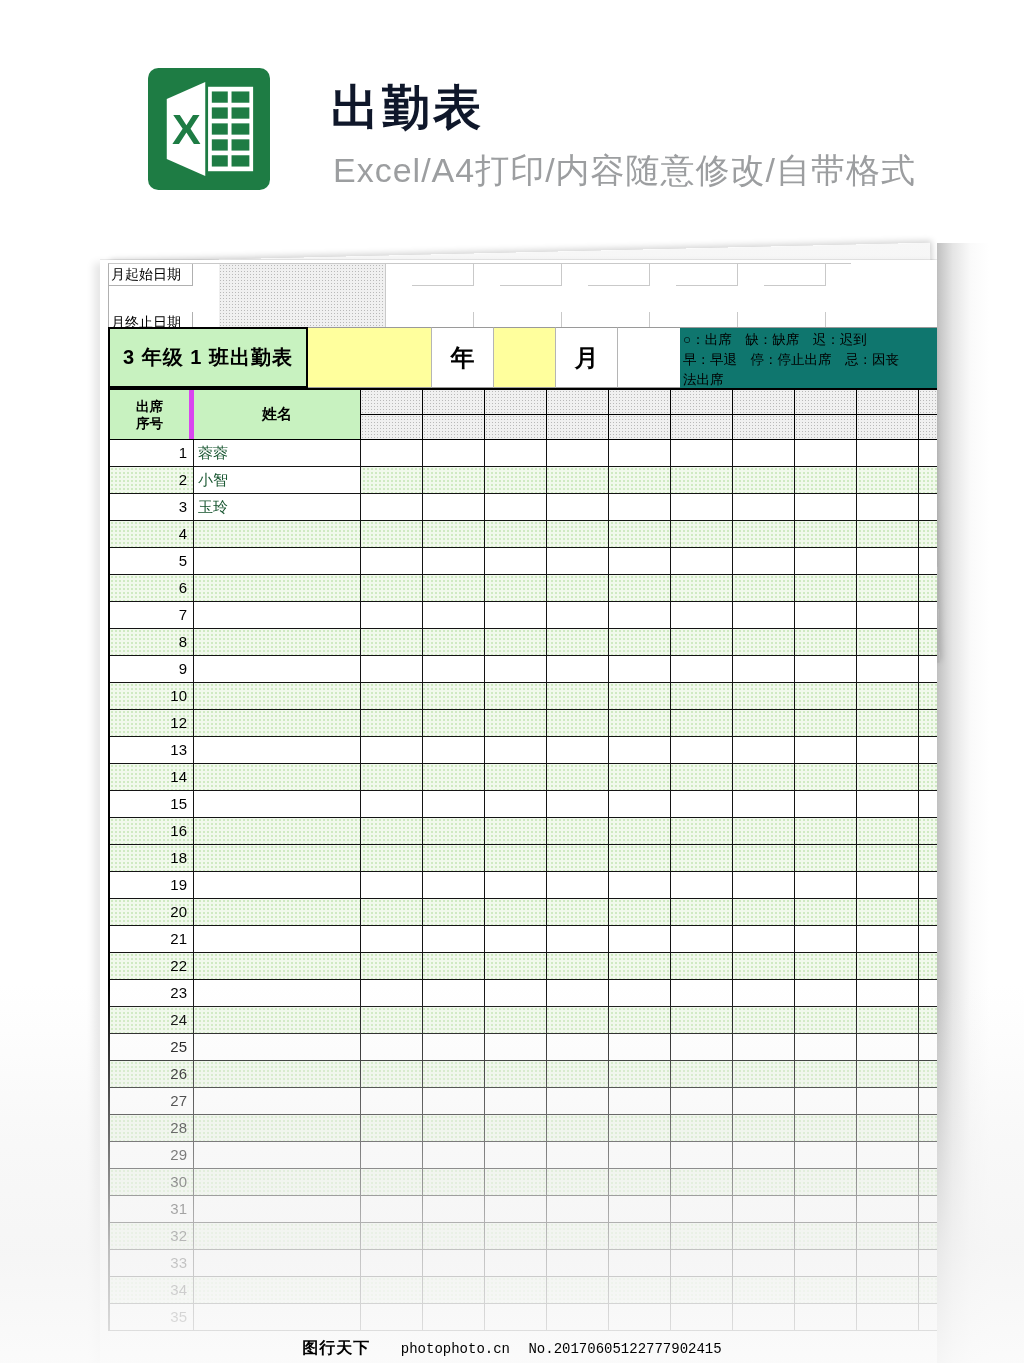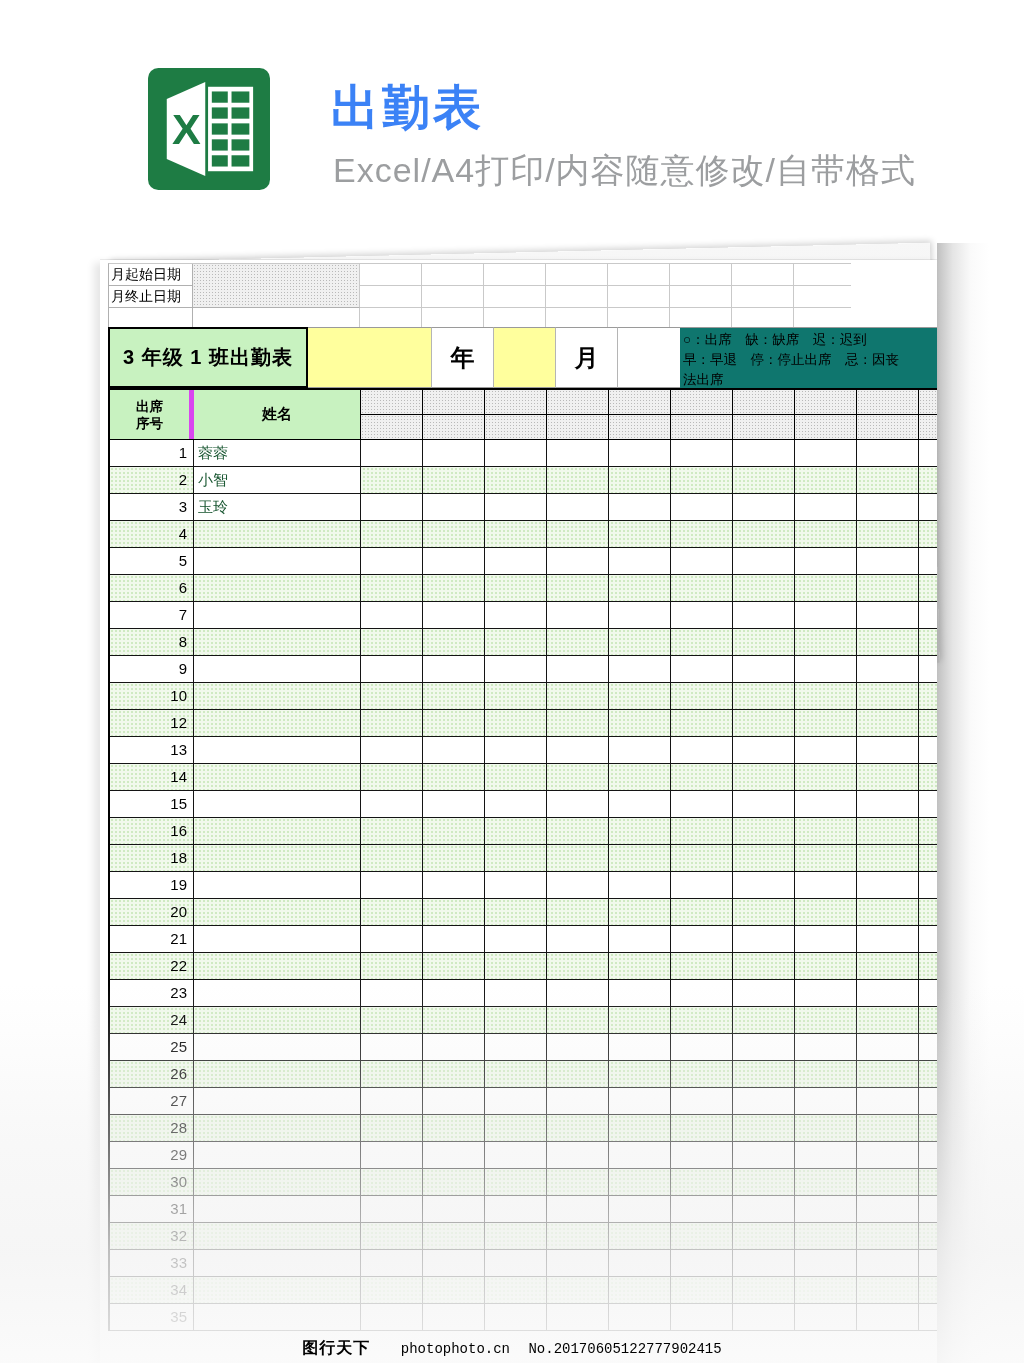--- a/index.html
+++ b/index.html
@@ -2,21 +2,21 @@
 <html><head>
 <meta charset="utf-8">
 <style>
   html,body{margin:0;padding:0;background:#fff;}
   .canvas{position:relative;width:1024px;height:1363px;background:#ffffff;overflow:hidden;
           font-family:"Liberation Sans",sans-serif;}
 
   
   .hero-icon{position:absolute;left:148px;top:68px;width:122px;height:122px;}
   .hero-title{position:absolute;left:331px;top:76px;font-size:48px;font-weight:bold;
-              color:#3b82f6;letter-spacing:3px;}
+              color:#0f172a;letter-spacing:3px;}
   .hero-subtitle{position:absolute;left:333px;top:148px;font-size:34px;color:#9c9ea0;letter-spacing:1px;}
 
   
   .back-page{position:absolute;left:118px;top:262px;width:822px;height:420px;
              background:linear-gradient(180deg,#f7f7f7 0%,#e3e3e3 100%);
              transform-origin:0 100%;transform:rotate(-1.35deg);
              box-shadow:2px -2px 6px rgba(0,0,0,0.18);z-index:0;}
   .page{position:absolute;left:100px;top:260px;width:837px;height:1103px;background:#fff;
         overflow:hidden;z-index:1;
         box-shadow:-6px 3px 8px rgba(0,0,0,0.10), 0 -1px 0 rgba(0,0,0,0.07);}
@@ -28,21 +28,21 @@
                    rgba(243,243,243,0.78) 70%,rgba(250,250,250,0.92) 100%);}
 
   
   .hatch{background-color:#f0f0f0;
          background-image:radial-gradient(#b9b9b9 0.9px,transparent 1px);background-size:3px 3px;}
 
   
   .prelude{position:absolute;left:8px;top:3px;width:743px;overflow:hidden;
            display:grid;grid-template-columns:84px 167px repeat(10,62px);
            grid-template-rows:22px 22px 20px;
-           border-top:1px solid #c9c9c9;border-left:1px solid #b0b0b0;box-sizing:border-box;}
+           border-top:1px solid #c9c9c9;border-left:1px solid #b0b0b0;box-sizing:border-box;gap:26px;}
   .p-cell{border-right:1px solid #c9c9c9;border-bottom:1px solid #c9c9c9;box-sizing:border-box;}
   .p-label{border-right:1px solid #b0b0b0;border-bottom:1px solid #b0b0b0;
            font-size:14px;color:#000;line-height:21px;padding-left:2px;white-space:nowrap;}
   .p-value{grid-row:span 2;border-bottom:1px solid #b0b0b0;}
 
   
   .titlebar{position:absolute;left:8px;top:67px;width:829px;height:61px;display:flex;
             overflow:hidden;box-sizing:border-box;}
   .t-cell{box-sizing:border-box;display:flex;align-items:center;justify-content:center;
           border-top:1px solid #9a9a9a;border-bottom:1px solid #9a9a9a;}

